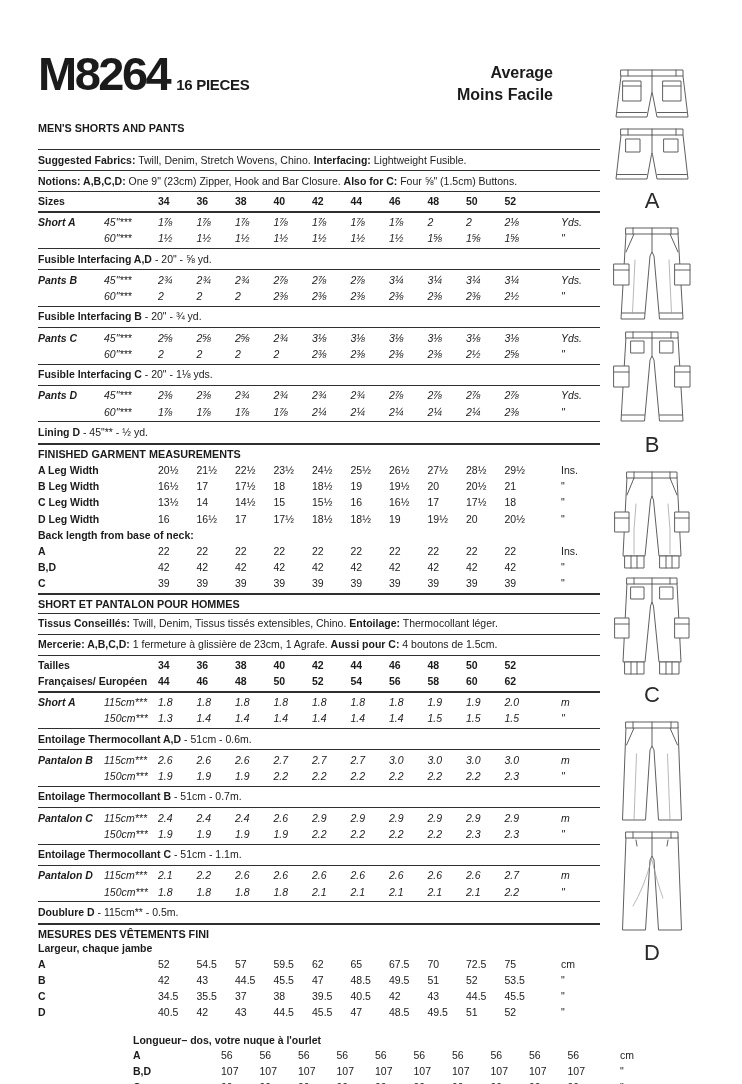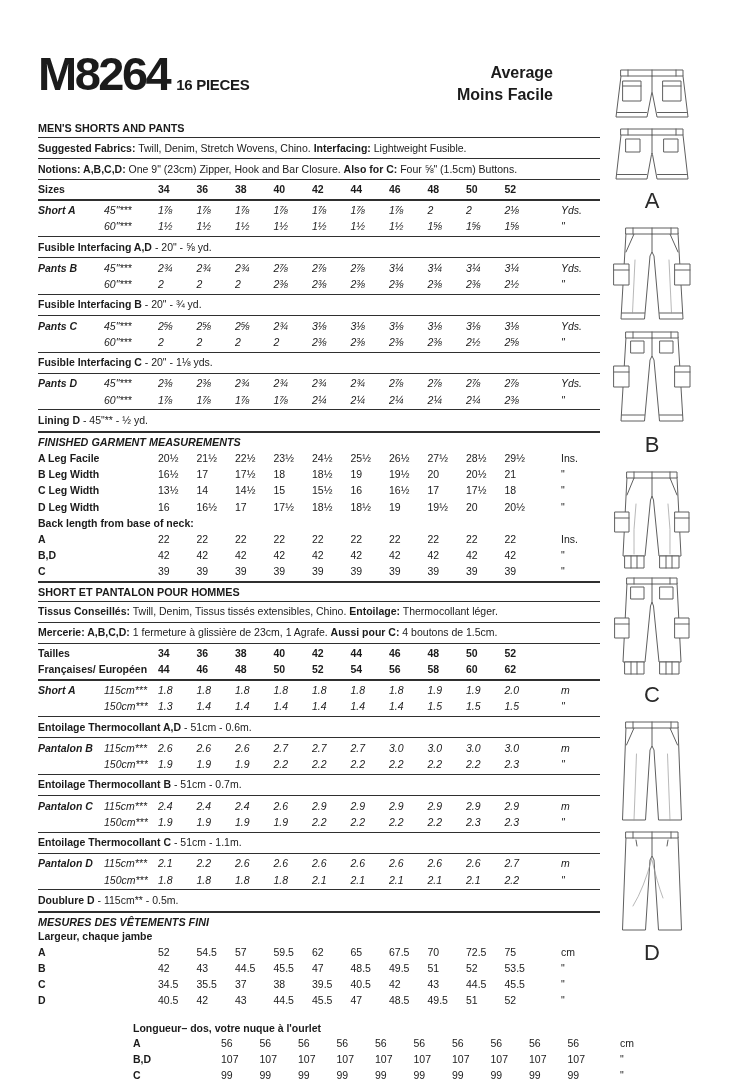--- a/index.html
+++ b/index.html
@@ -18,23 +18,23 @@
   
   #blocks{width:562px;}
   .b{font-weight:700;}
   .g{display:grid;grid-template-columns:66px 54px repeat(10,38.5px) minmax(0,1fr);
      align-items:baseline;font-size:10.5px;line-height:1.55;}
   .g .lbl{font-weight:700;white-space:nowrap;}
   .g .span2{grid-column:1 / 3;}
   .g .sub{white-space:nowrap;}
   .g .unit{padding-left:18px;white-space:nowrap;}
   .boldvals .val,.boldvals .unit{font-weight:700;}
-  .b-title{font-size:10.8px;font-weight:700;padding:2px 0 3px;border-bottom:1.4px solid #2f2f2f;}
+  .b-title{font-size:10.8px;font-weight:700;padding:2px 0 15px;border-bottom:1.4px solid #2f2f2f;}
   .b-title2{font-size:10.8px;font-weight:700;padding:3px 0;border-top:2.2px solid #2f2f2f;border-bottom:1.4px solid #2f2f2f;}
-  .b-header{font-size:10.8px;font-weight:700;padding:3px 0 1px;font-style:italic;}
+  .b-header{font-size:10.8px;font-weight:700;padding:3px 0 1px;}
   .b-sub{font-size:10.5px;font-weight:700;padding:1px 0;}
   .b-text,.b-note{font-size:10.5px;padding:2.5px 0;border-bottom:1.4px solid #2f2f2f;line-height:1.45;}
   .b-note.heavy,.b-text.heavy{border-bottom-width:2.2px;}
   .b-size{border-bottom:2.2px solid #2f2f2f;padding:1px 0;}
   .b-yard{border-bottom:1.4px solid #2f2f2f;padding:1.5px 0;font-style:italic;}
   .b-meas{padding:1px 0;}
   
   .bottom-block{margin:12px 0 0 95px;width:517px;}
   .bottom-title{font-size:10.5px;font-weight:700;padding-bottom:1px;}
   .gb{display:grid;grid-template-columns:88px repeat(10,38.5px) minmax(0,1fr);
@@ -208,21 +208,21 @@
           <span class="val">2¼</span>
           <span class="val">2¼</span>
           <span class="val">2⅜</span>
           <span class="unit">"</span>
         </div>
       </div>
       <div class="b-note heavy"><span class="b">Lining D</span><span> - 45"** - ½ yd.</span></div>
       <div class="b-header">FINISHED GARMENT MEASUREMENTS</div>
       <div class="b-meas">
         <div class="g">
-          <span class="lbl span2">A Leg Facile</span>
+          <span class="lbl span2">A Leg Width</span>
           <span class="val">20½</span>
           <span class="val">21½</span>
           <span class="val">22½</span>
           <span class="val">23½</span>
           <span class="val">24½</span>
           <span class="val">25½</span>
           <span class="val">26½</span>
           <span class="val">27½</span>
           <span class="val">28½</span>
           <span class="val">29½</span>

